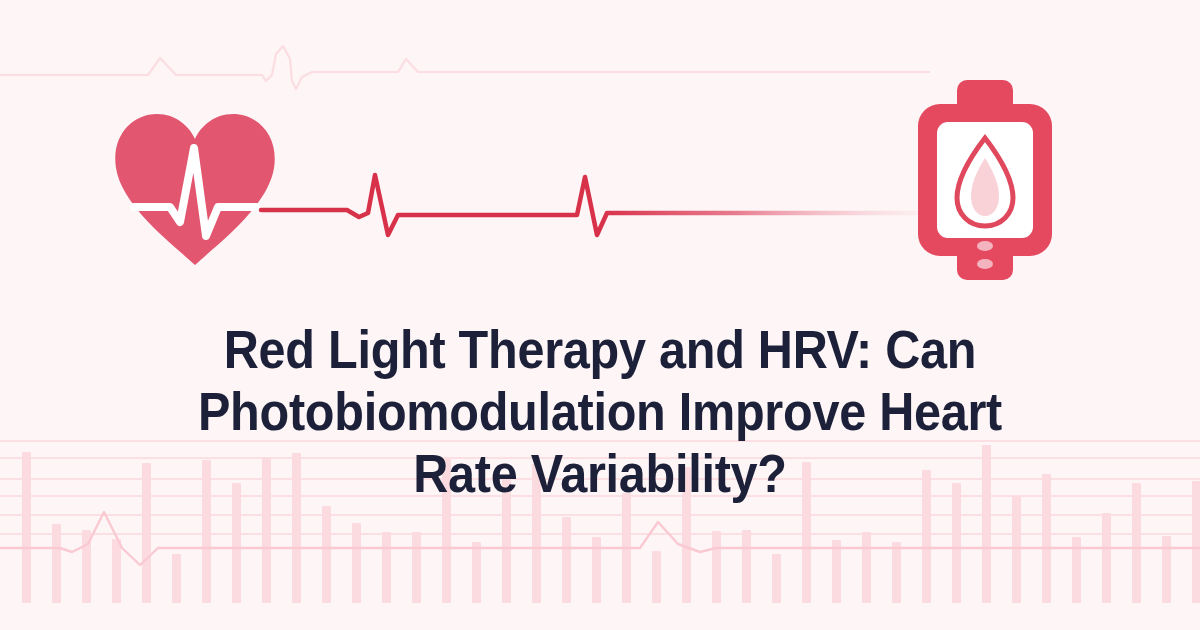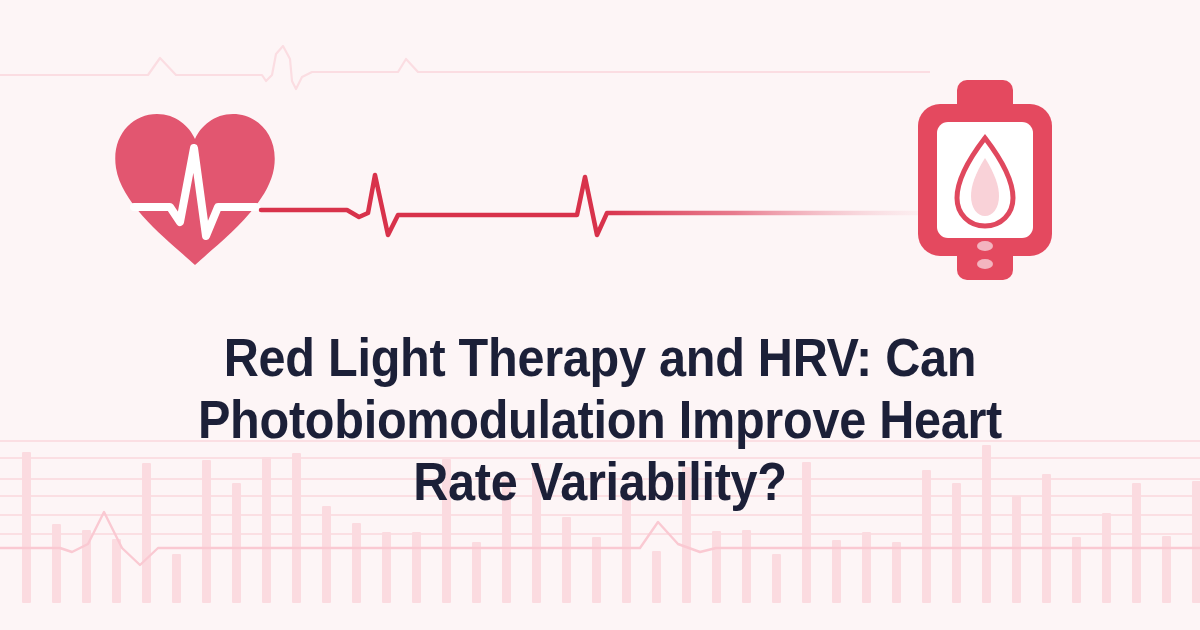--- a/index.html
+++ b/index.html
@@ -83,21 +83,21 @@
   }
   .ecg-faint-top {
     position: absolute;
     left: 0;
     top: 45px;
   }
 
   .title-block {
     position: absolute;
     left: 100px;
-    top: 326px;
+    top: 318px;
     width: 1000px;
     text-align: center;
   }
   .title-line {
     display: block;
     font-family: "Liberation Sans Narrow", "Liberation Sans", sans-serif;
     font-weight: 700;
     font-size: 54px;
     line-height: 62px;
     letter-spacing: -0.3px;

